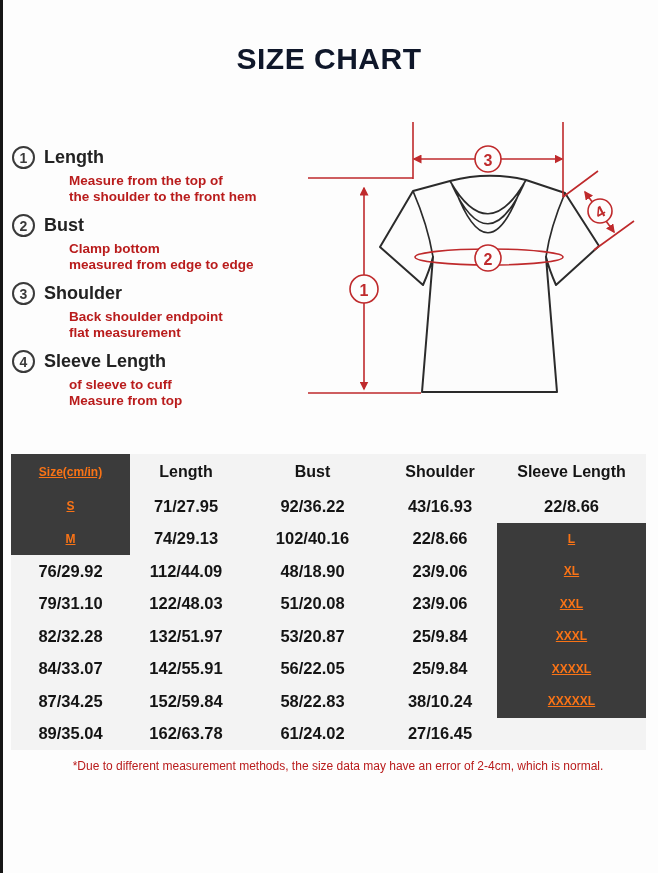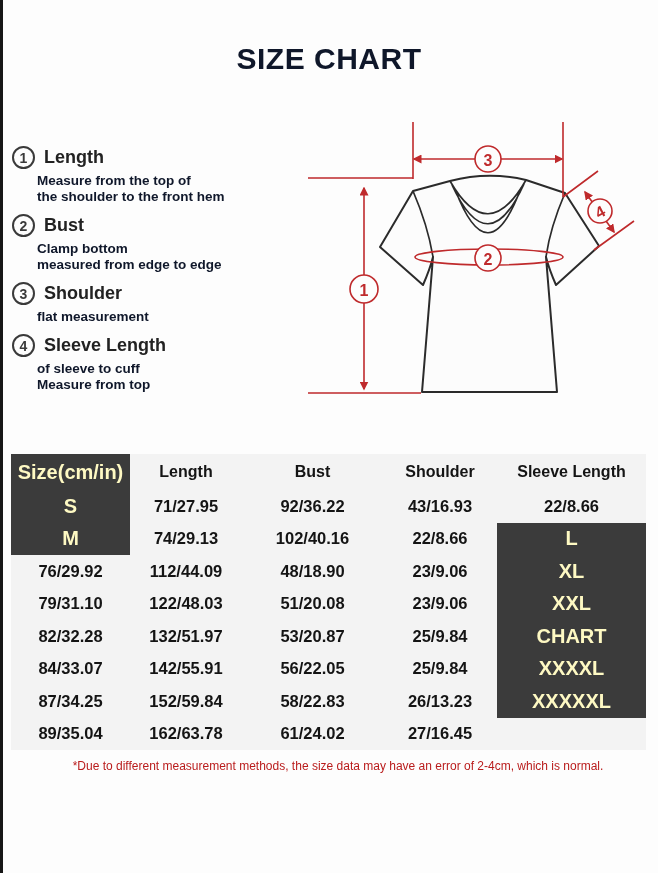--- a/index.html
+++ b/index.html
@@ -28,22 +28,22 @@
   .def-item { margin-bottom: 9px; }
   .def-head { display: flex; align-items: center; gap: 9px; margin-bottom: 4px; }
   .circle-num {
     width: 23px; height: 23px; flex: 0 0 23px;
     border: 2px solid #3a3a3a; border-radius: 50%;
     display: flex; align-items: center; justify-content: center;
     font-size: 14px; font-weight: 700; color: #3a3a3a;
   }
   .def-term { font-size: 18px; font-weight: 700; color: #222; }
   .def-desc {
-    margin-left: 25px; font-size: 13.5px; font-weight: 700;
-    color: #0f172a; line-height: 16px;
+    margin-left: 57px; font-size: 13.5px; font-weight: 700;
+    color: #b91c1c; line-height: 16px;
   }
   
   .diagram-svg { position: absolute; left: 300px; top: 113px; }
   .shirt { fill: #fcfcfc; stroke: #2b2b2b; stroke-width: 2; stroke-linejoin: round; }
   .shirt-line { fill: none; stroke: #2b2b2b; stroke-width: 1.7; }
   .red-line { fill: none; stroke: #bf2a2c; stroke-width: 1.6; }
   .red-circle { fill: #fdfdfd; stroke: #bf2a2c; stroke-width: 1.6; }
   .red-num {
     fill: #bf2a2c; font-size: 16px; font-weight: 700;
     text-anchor: middle; dominant-baseline: central;
@@ -56,21 +56,21 @@
     grid-template-columns: 119px 112px 141px 114px 149px;
     grid-template-rows: 36px repeat(8, 32.5px);
     background: #f3f3f3;
   }
   .cell {
     display: flex; align-items: center; justify-content: center;
     font-size: 16.5px; font-weight: 700; color: #141414;
     white-space: nowrap;
   }
   .cell.head { font-size: 16px; }
-  .cell.dark { background: #3b3b3b; color: #fef9c3; font-size: 20px; }
+  .cell.dark { background: #3b3b3b; color: #f97316; font-size: 12px; text-decoration: underline; }
   
   .footnote {
     position: absolute; top: 759px; left: 9px; width: 658px;
     text-align: center;
     font-size: 12px; font-weight: 400; color: #b91c1c;
   }
 </style>
 </head>
 <body>
 
@@ -98,20 +98,21 @@
       <div>Clamp bottom</div>
       <div>measured from edge to edge</div>
     </div>
   </div>
   <div class="def-item">
     <div class="def-head">
       <span class="circle-num">3</span>
       <span class="def-term">Shoulder</span>
     </div>
     <div class="def-desc">
+      <div>Back shoulder endpoint</div>
       <div>flat measurement</div>
     </div>
   </div>
   <div class="def-item">
     <div class="def-head">
       <span class="circle-num">4</span>
       <span class="def-term">Sleeve Length</span>
     </div>
     <div class="def-desc">
       <div>of sleeve to cuff</div>
@@ -188,31 +189,31 @@
   <div class="cell">122/48.03</div>
   <div class="cell">51/20.08</div>
   <div class="cell">23/9.06</div>
 
   <div class="cell dark">XXL</div>
   <div class="cell">82/32.28</div>
   <div class="cell">132/51.97</div>
   <div class="cell">53/20.87</div>
   <div class="cell">25/9.84</div>
 
-  <div class="cell dark">CHART</div>
+  <div class="cell dark">XXXL</div>
   <div class="cell">84/33.07</div>
   <div class="cell">142/55.91</div>
   <div class="cell">56/22.05</div>
   <div class="cell">25/9.84</div>
 
   <div class="cell dark">XXXXL</div>
   <div class="cell">87/34.25</div>
   <div class="cell">152/59.84</div>
   <div class="cell">58/22.83</div>
-  <div class="cell">26/13.23</div>
+  <div class="cell">38/10.24</div>
 
   <div class="cell dark">XXXXXL</div>
   <div class="cell">89/35.04</div>
   <div class="cell">162/63.78</div>
   <div class="cell">61/24.02</div>
   <div class="cell">27/16.45</div>
 </div>
 
 <div class="footnote">*Due to different measurement methods, the size data may have an error of 2-4cm, which is normal.</div>
 

